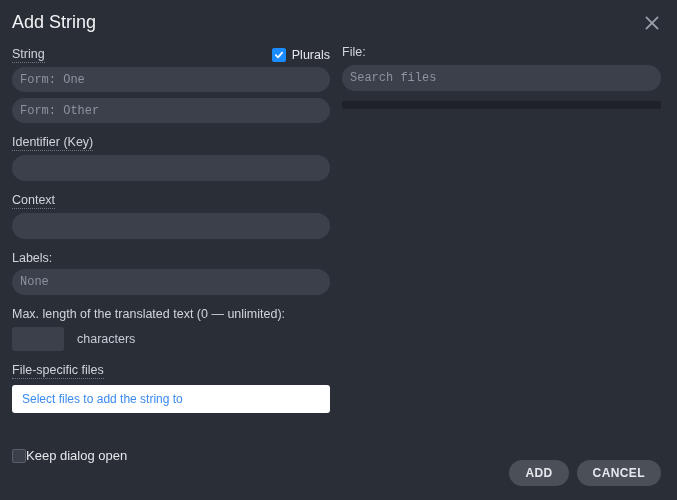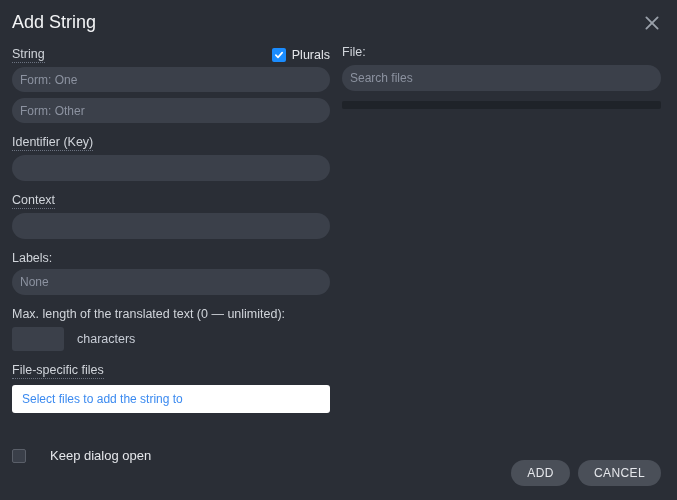--- a/index.html
+++ b/index.html
@@ -51,21 +51,21 @@
 
   .inp, .ta {
     width: 100%;
     background: #3b404a;
     border: none;
     border-radius: 15px;
     color: #e5e7eb;
     font-size: 12px;
     padding: 6px 8px;
     outline: none;
-    font-family: Liberation Sans, sans-serif;
+    font-family: Liberation Mono, monospace;
     resize: none;
   }
   .ta { height: 38px; }
   ::placeholder { color: #8c92a0; }
 
   .mt4  { margin-top: 4px; }
   .mt6  { margin-top: 6px; }
   .mt12 { margin-top: 12px; }
 
   .label-plain { font-size: 12.5px; color: #d1d5db; }
@@ -88,27 +88,27 @@
   }
 
   .file-strip {
     height: 8px; background: #1f2329; border-radius: 2px; margin-top: 10px;
   }
 
   .footer {
     display: flex; align-items: center; justify-content: space-between;
     padding: 12px 16px 14px 12px;
   }
-  .keep-open { display: flex; align-items: center; gap: 24px; font-size: 13px; color: #e5e7eb; }
+  .keep-open { display: flex; align-items: center; gap: 0; font-size: 13px; color: #e5e7eb; }
   .actions { display: flex; gap: 8px; }
   .btn {
     background: #4a4f58;
     border: none; border-radius: 13px;
     padding: 6px 16px;
-    font-size: 12px; font-weight: 400; letter-spacing: 0.4px;
+    font-size: 12px; font-weight: 700; letter-spacing: 0.4px;
     color: #e5e7eb; cursor: pointer; margin-top: 35px;
   }
 </style>
 </head>
 <body>
 
 <div class="dialog">
 
   <div class="header">
     <div class="title">Add String</div>

